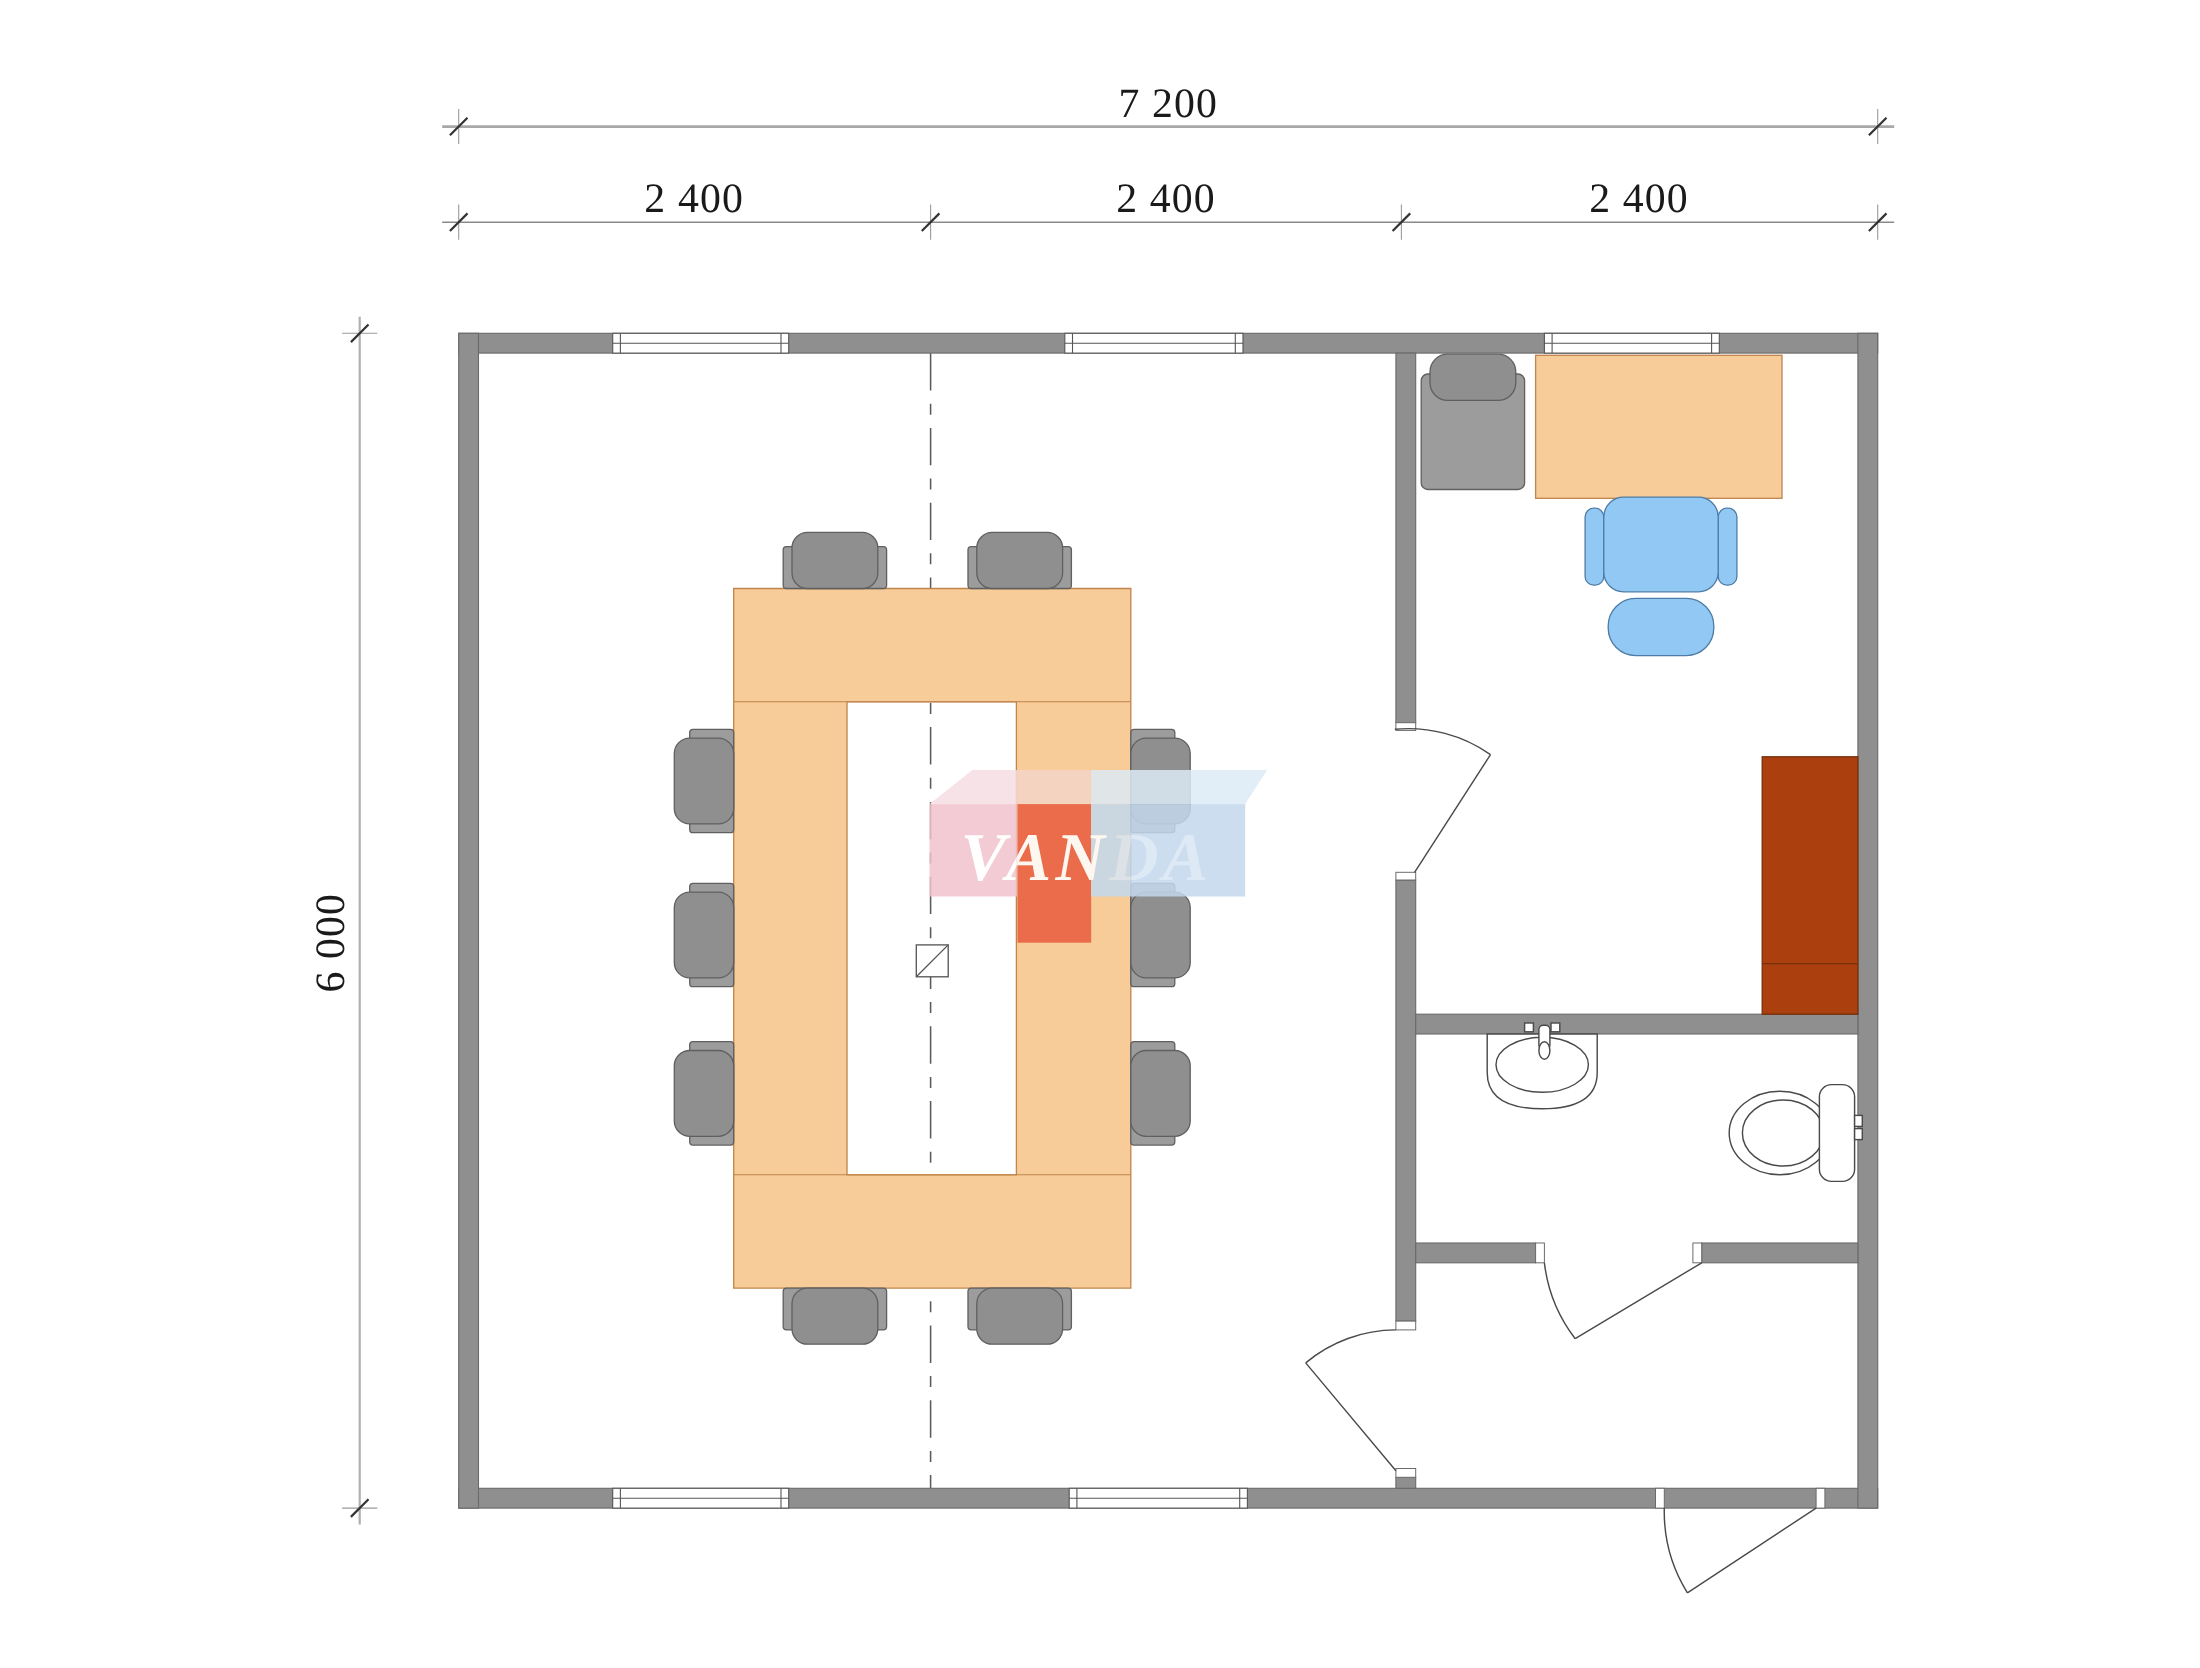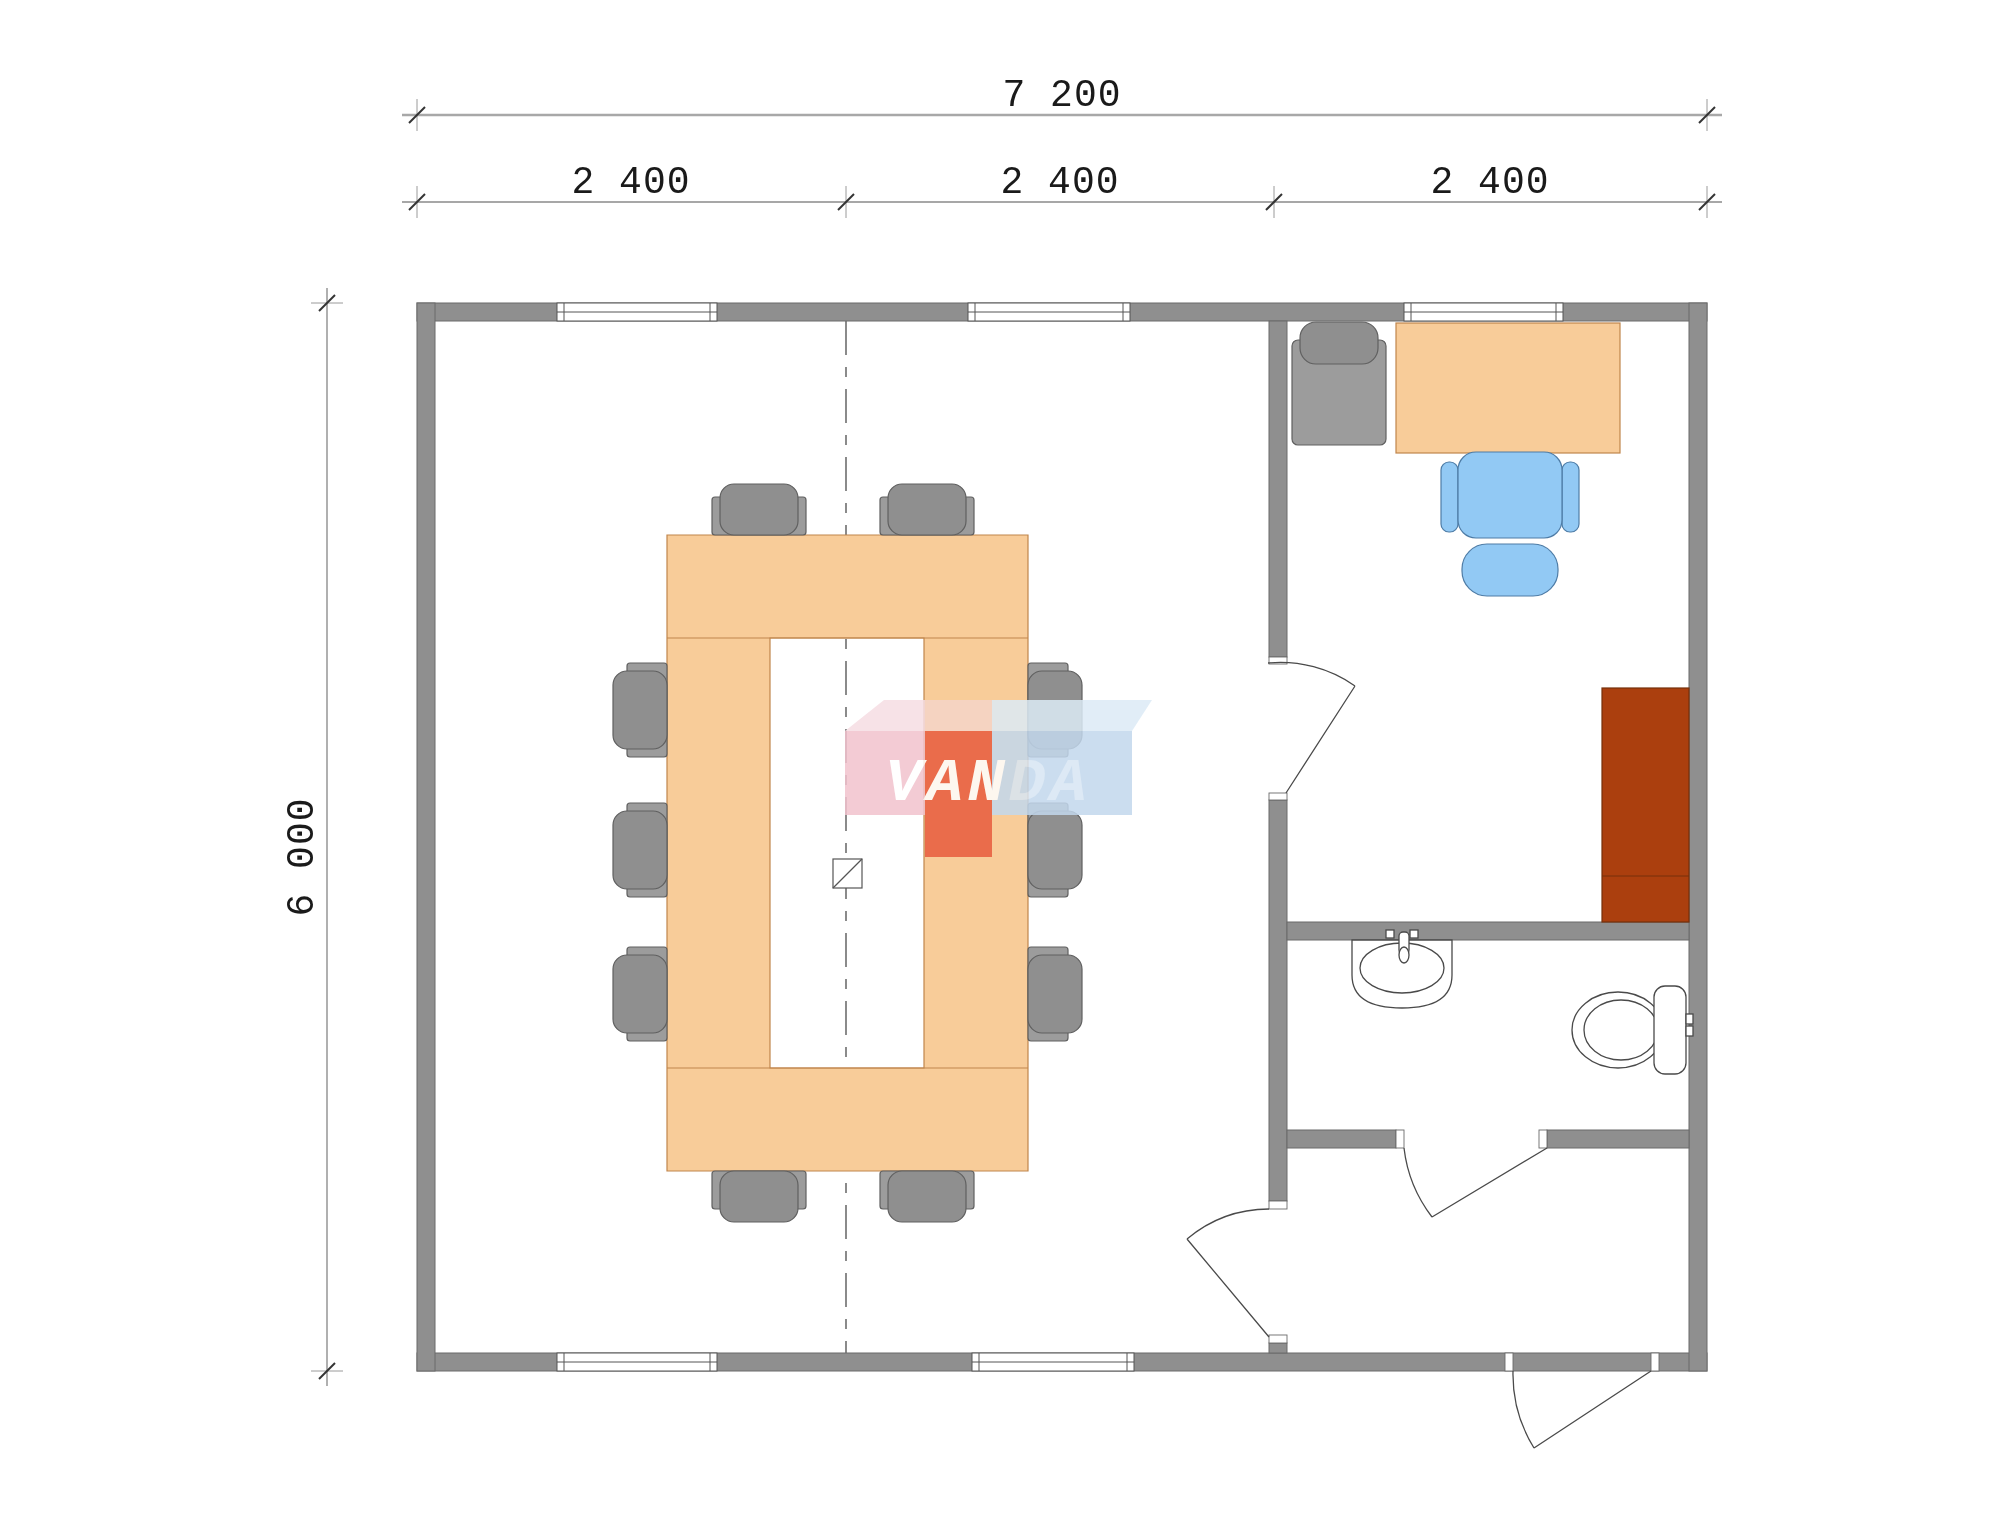--- a/index.html
+++ b/index.html
@@ -1,17 +1,17 @@
 <!DOCTYPE html>
 <html><head>
 <meta charset="utf-8">
 <style>
   html,body{margin:0;padding:0;background:#ffffff;}
   .page{position:relative;width:2000px;height:1516px;background:#fff;overflow:hidden;
-        font-family:Liberation Mono, monospace;}
+        font-family:Liberation Serif, serif;}
   svg{display:block;}
   .dim-text{font-size:38px;letter-spacing:1px;}
   .wm-text{font-size:62px;font-weight:bold;font-style:italic;letter-spacing:4px;}
   .thinline{stroke:#555555;stroke-width:1;}
 </style>
 </head>
 <body>
 
 <div class="page">
 <svg width="2000" height="1516" viewBox="0 0 2000 1516">

